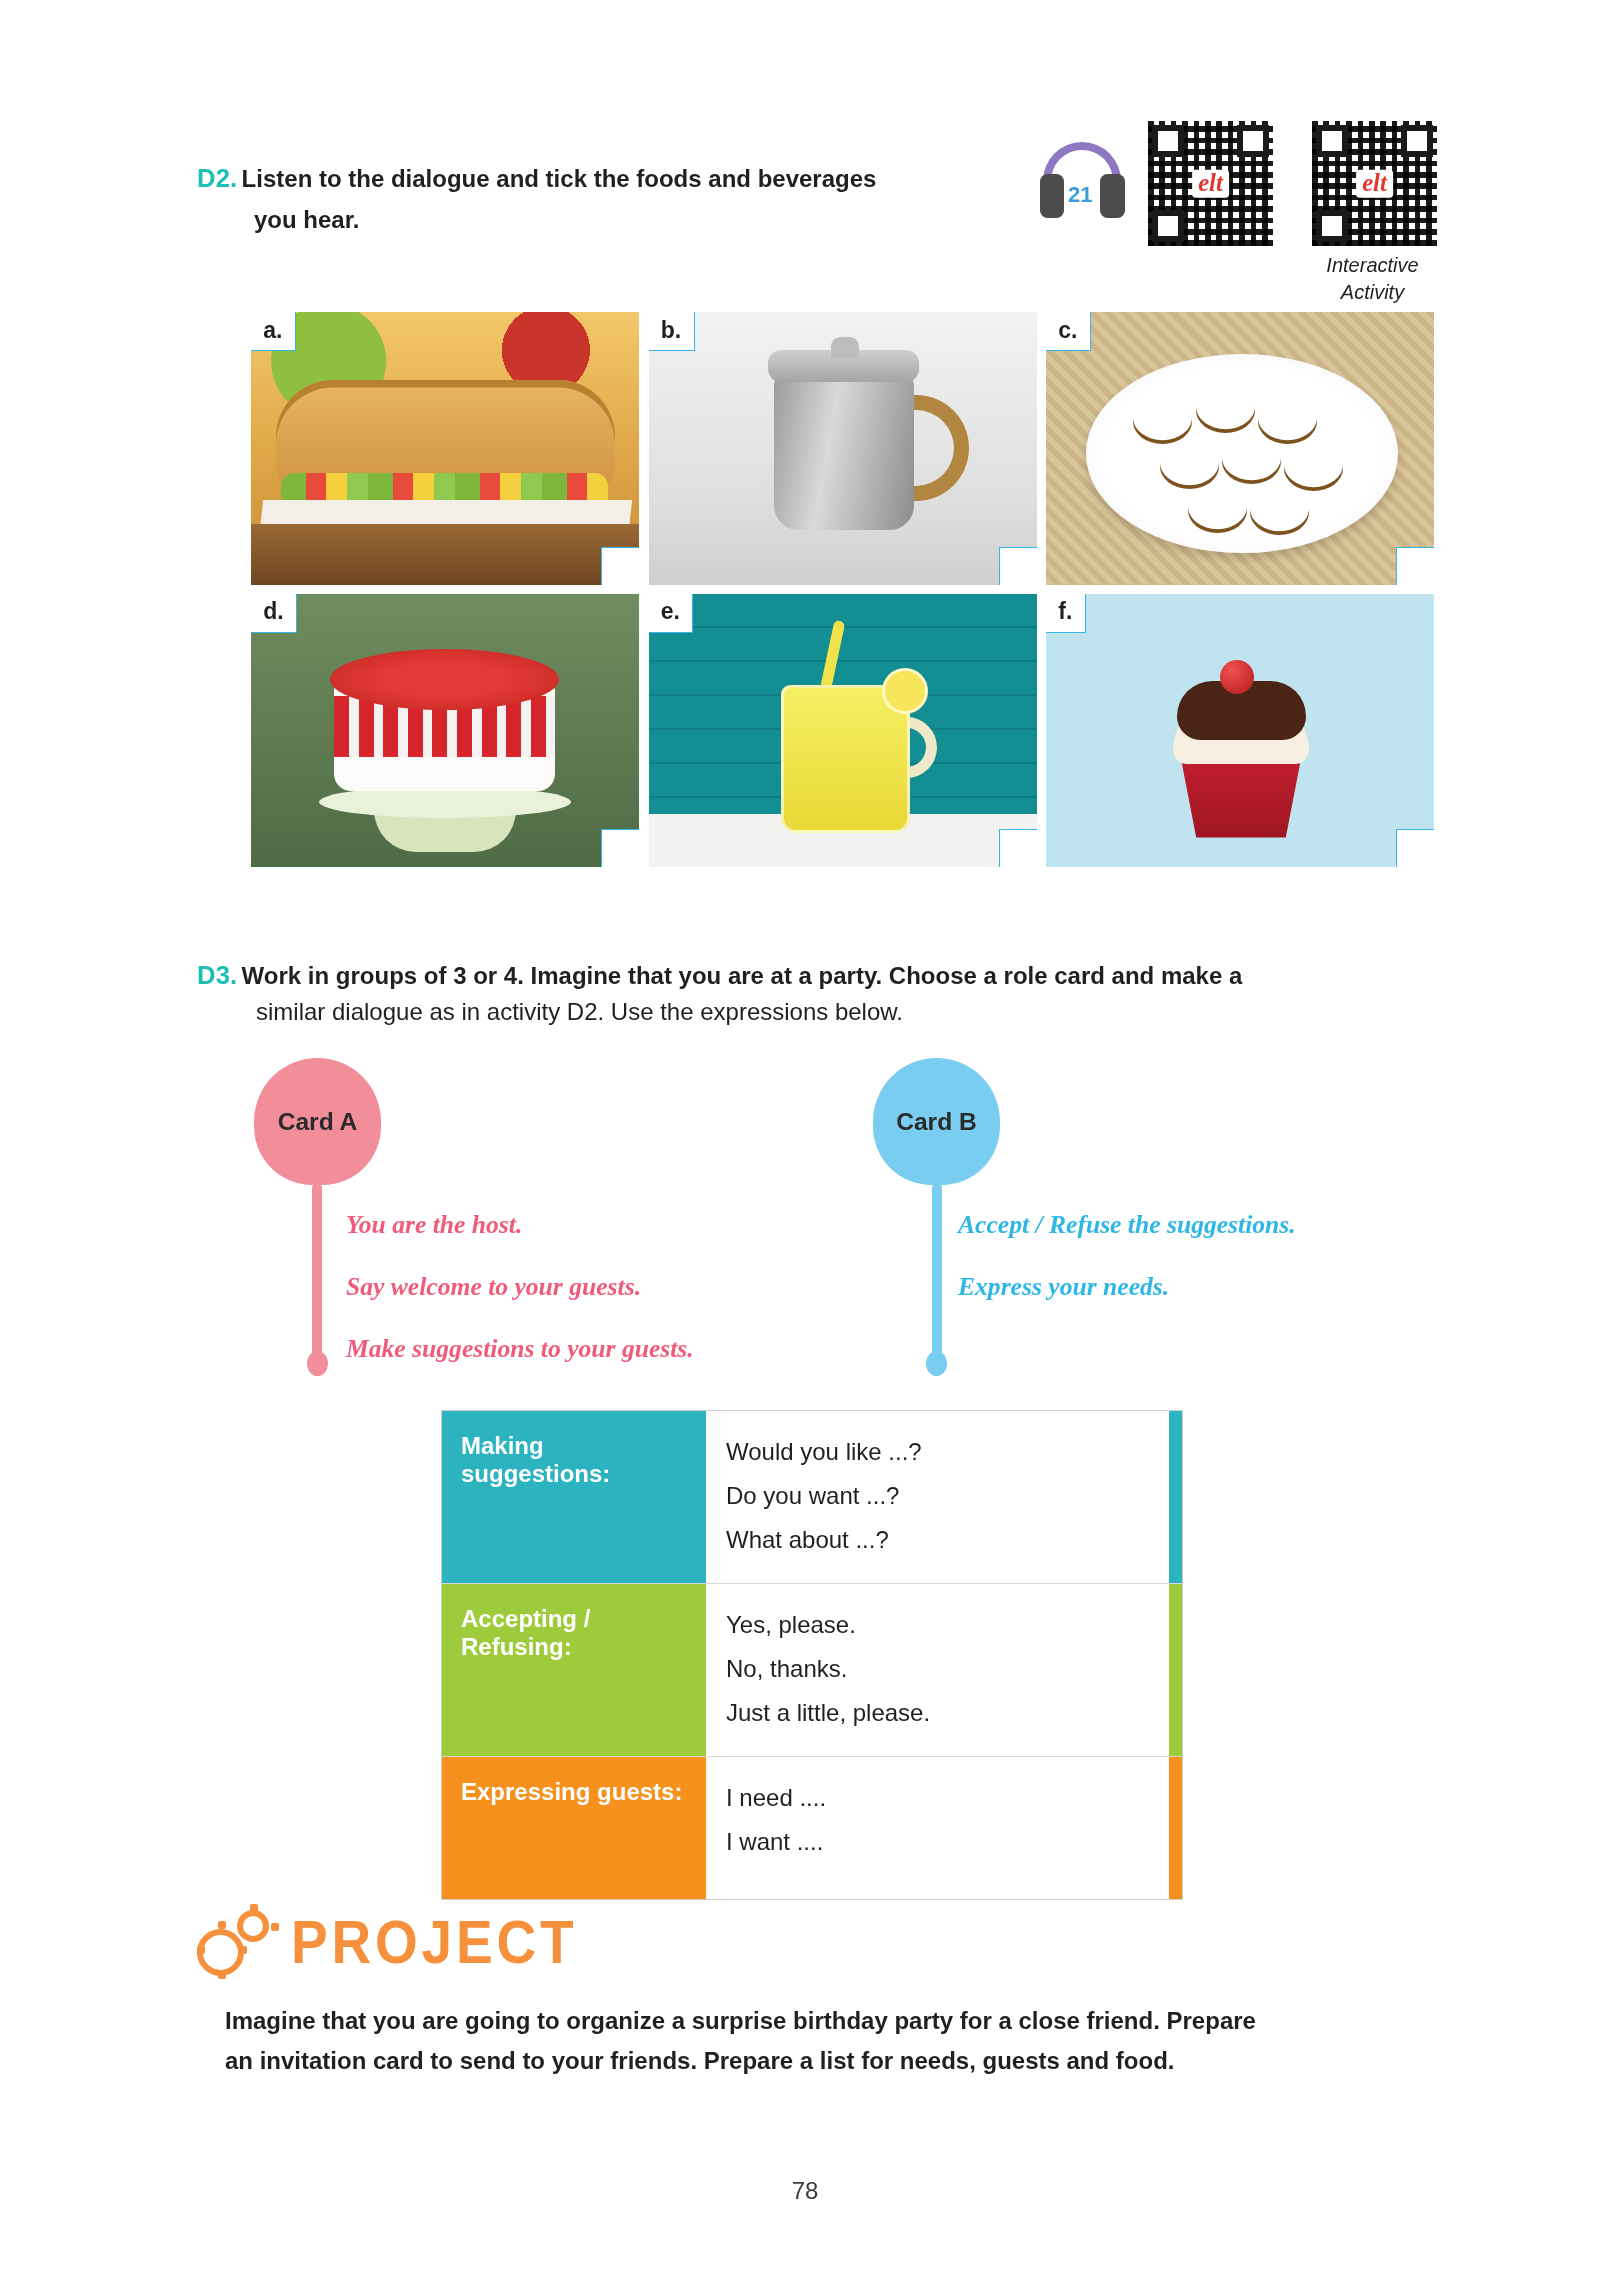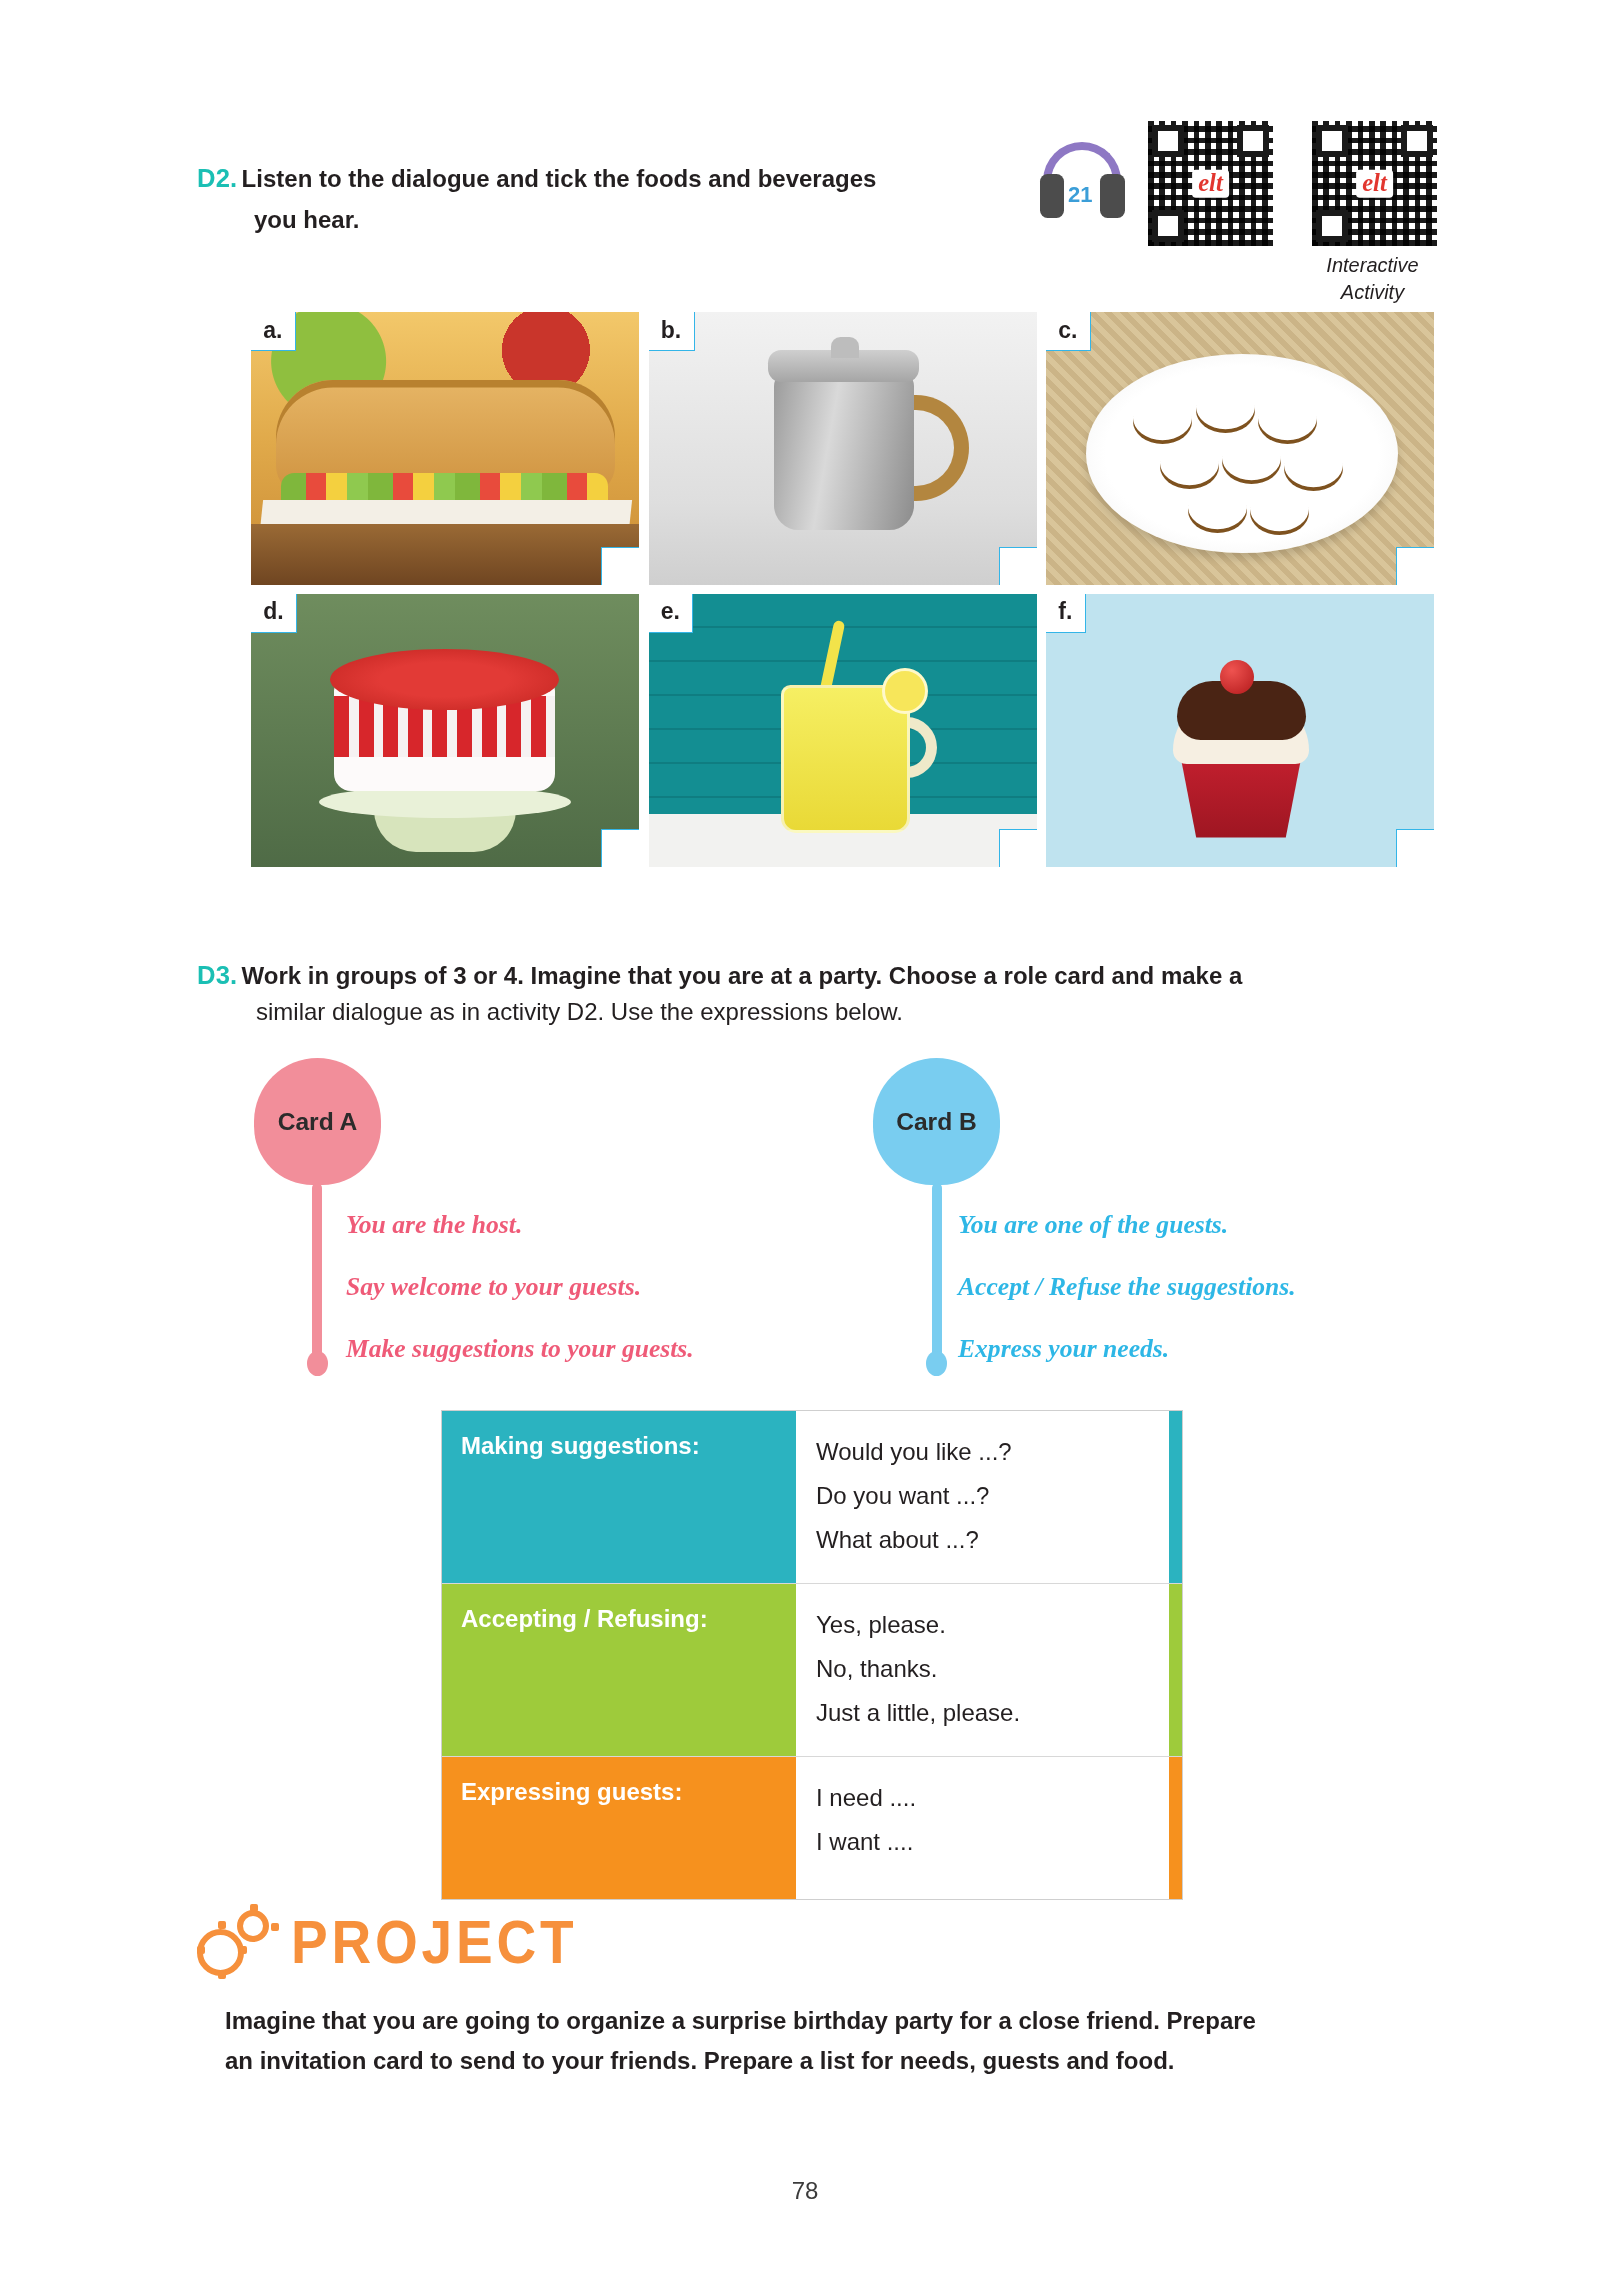--- a/index.html
+++ b/index.html
@@ -469,21 +469,21 @@
     top: 1410px;
     width: 740px;
     border: 0.9px solid #cfcfcf;
   }
   .expr-row {
     display: flex;
     border-bottom: 0.9px solid #d8d8d8;
   }
   .expr-row:last-child { border-bottom: none; }
   .expr-label {
-    width: 354px;
+    width: 264px;
     box-sizing: border-box;
     padding: 21px 17px 21px 19px;
     color: #ffffff;
     font-weight: bold;
     font-size: 24px;
   }
   .expr-body {
     flex: 1;
     box-sizing: border-box;
     padding: 19px 17px 21px 20px;
@@ -695,21 +695,20 @@
   <div class="balloon-tail tail b"></div>
   <div class="tail-dot b"></div>
 
   <div class="card-lines a">
     <div>You are the host.</div>
     <div>Say welcome to your guests.</div>
     <div>Make suggestions to your guests.</div>
   </div>
 
   <div class="card-lines b">
-    <div>You are one of the guests.</div>
     <div>Accept / Refuse the suggestions.</div>
     <div>Express your needs.</div>
   </div>
 
   <div class="expr-table">
 
     <div class="expr-row r1">
       <div class="expr-label">Making suggestions:</div>
       <div class="expr-body">
         <div>Would you like ...?</div>

